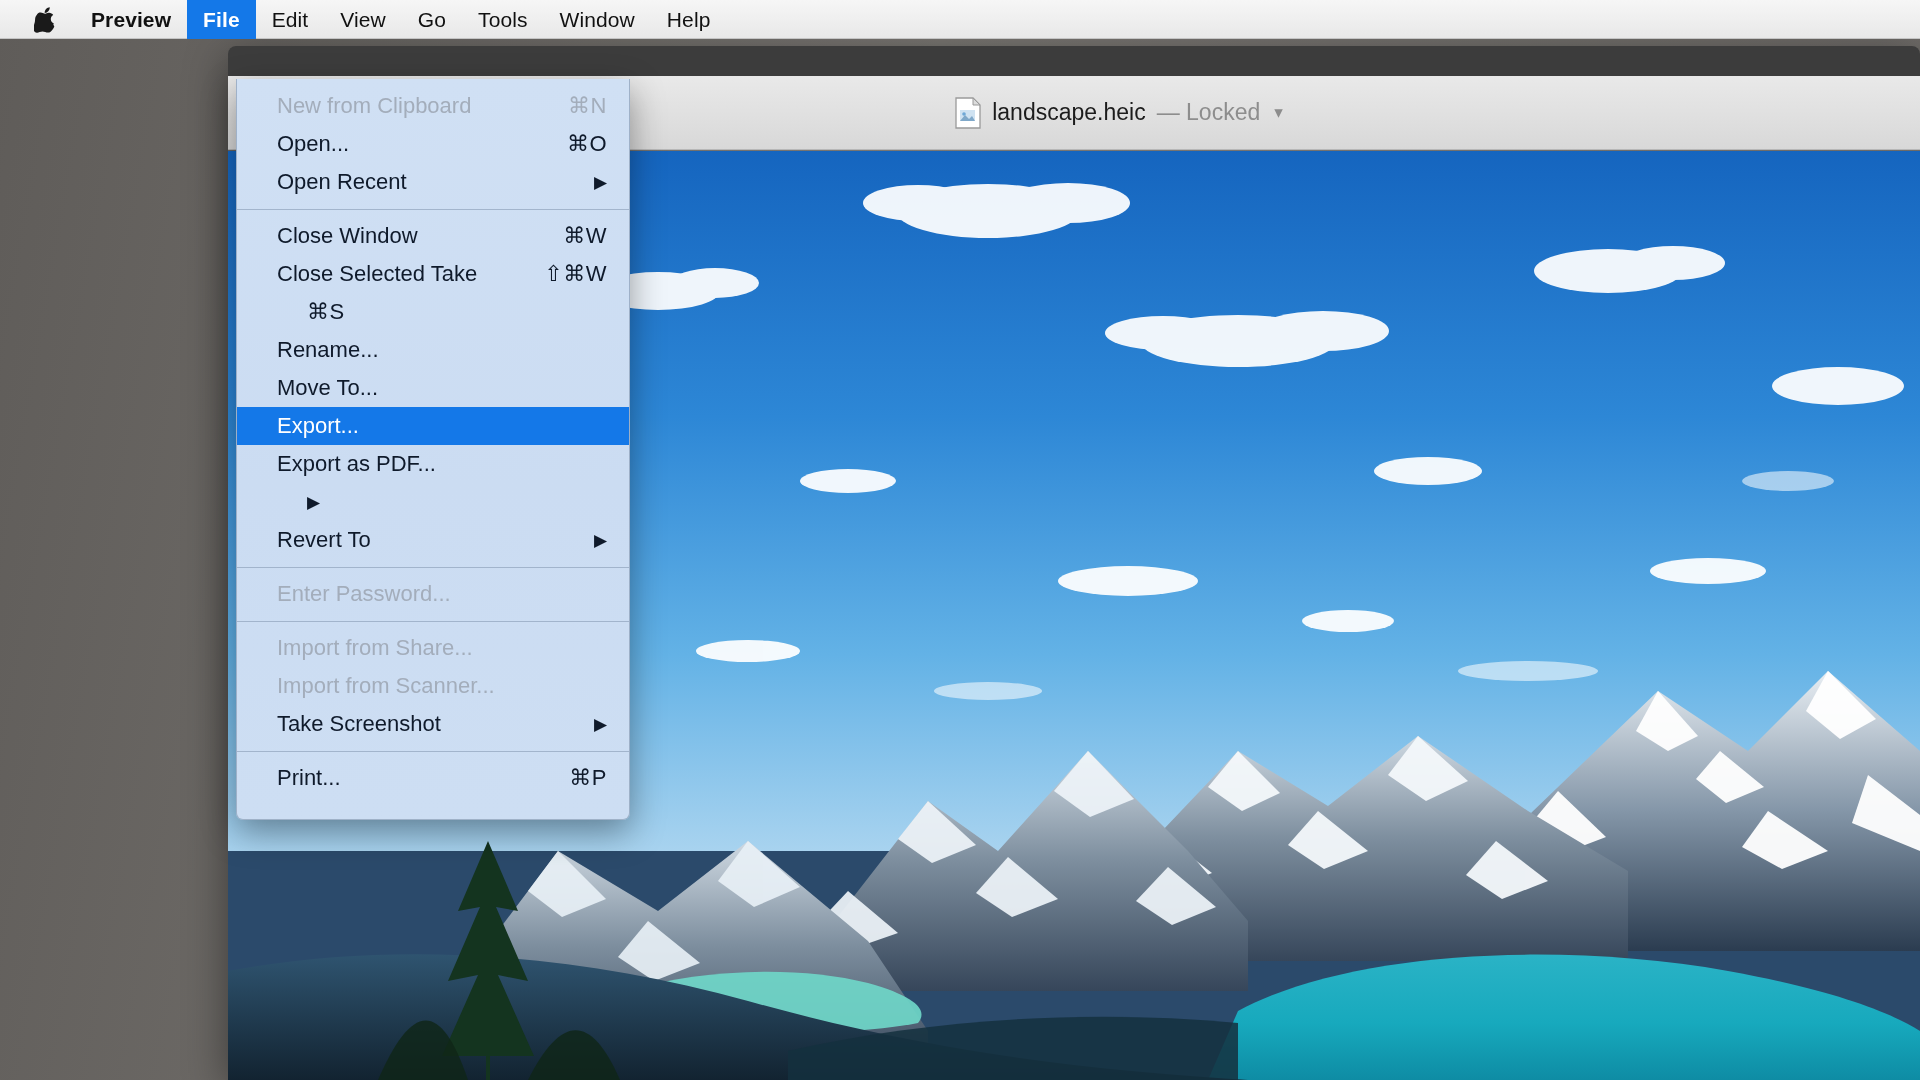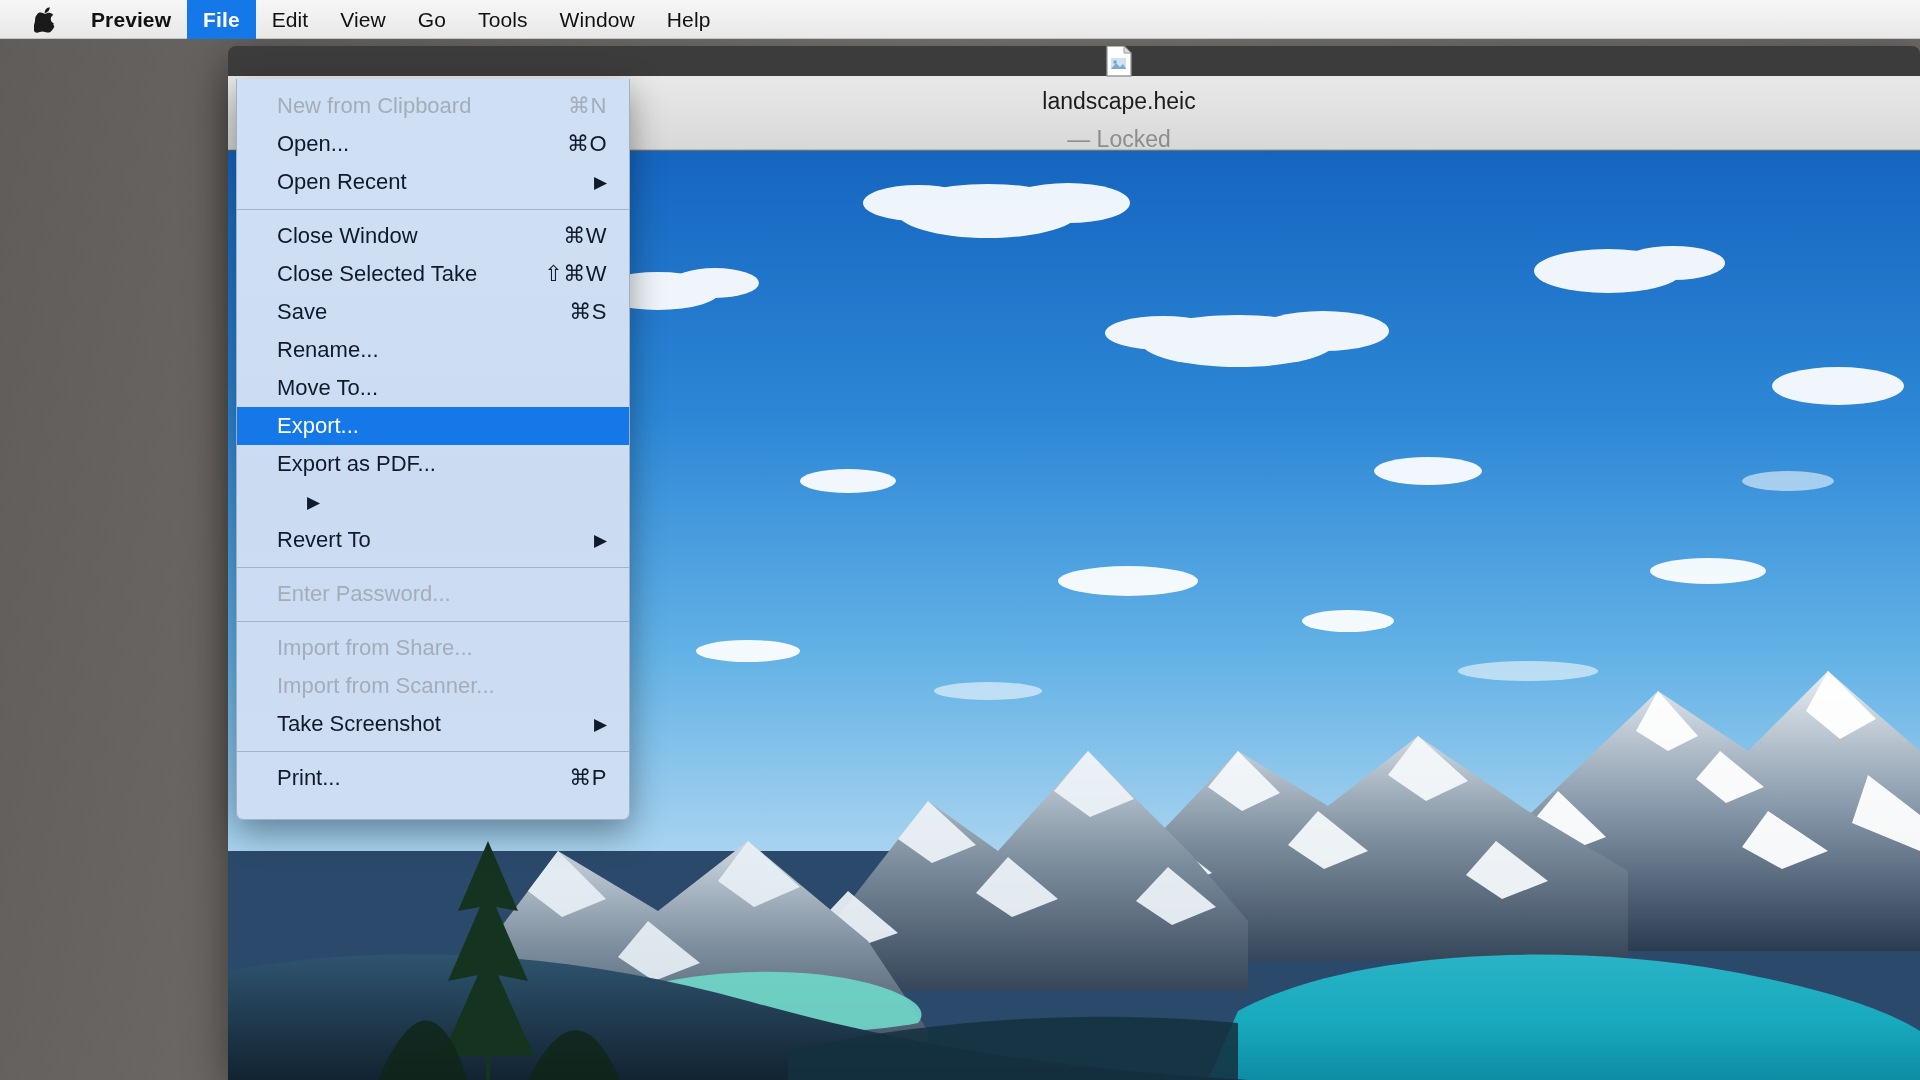--- a/index.html
+++ b/index.html
@@ -85,21 +85,20 @@
     border-bottom: 1px solid #b7b7b7;
     display: flex;
     align-items: center;
     justify-content: center;
   }
   #title-group {
     display: flex;
     align-items: center;
     gap: 11px;
     margin-left: 90px;
-    flex-direction: column;
   }
   #doc-icon { width: 26px; height: 32px; flex: none; }
   #doc-name {
     font-size: 23px;
     color: #1c1c1c;
     white-space: nowrap;
   }
   #doc-status {
     font-size: 23px;
     color: #8d8d8d;
@@ -353,21 +352,20 @@
     <div class="mi-sep"></div>
     <div class="mi">
       <span class="label">Close Window</span>
       <span class="shortcut">⌘W</span>
     </div>
     <div class="mi">
       <span class="label">Close Selected Take</span>
       <span class="shortcut">⇧⌘W</span>
     </div>
     <div class="mi">
-      <span class="label">Save</span>
       <span class="shortcut">⌘S</span>
     </div>
     <div class="mi">
       <span class="label">Rename...</span>
     </div>
     <div class="mi">
       <span class="label">Move To...</span>
     </div>
     <div class="mi highlight">
       <span class="label">Export...</span>

